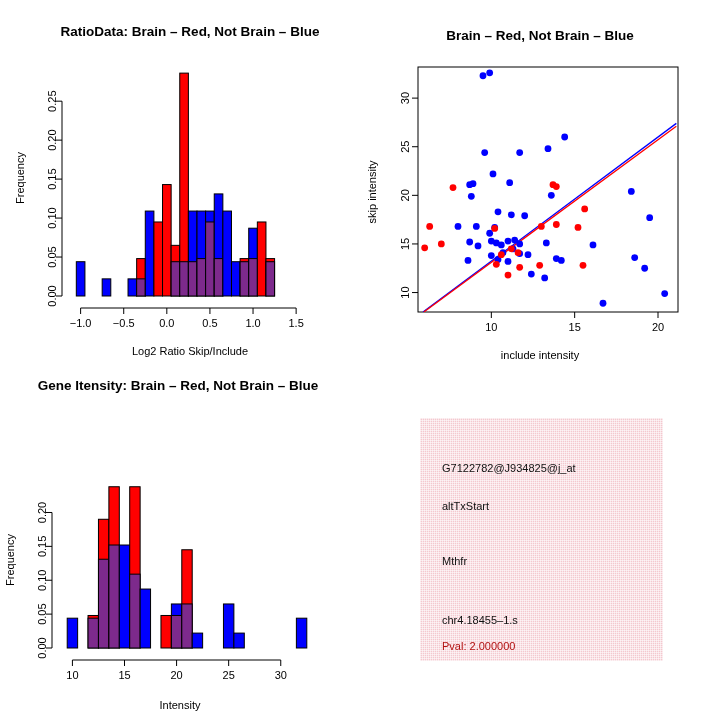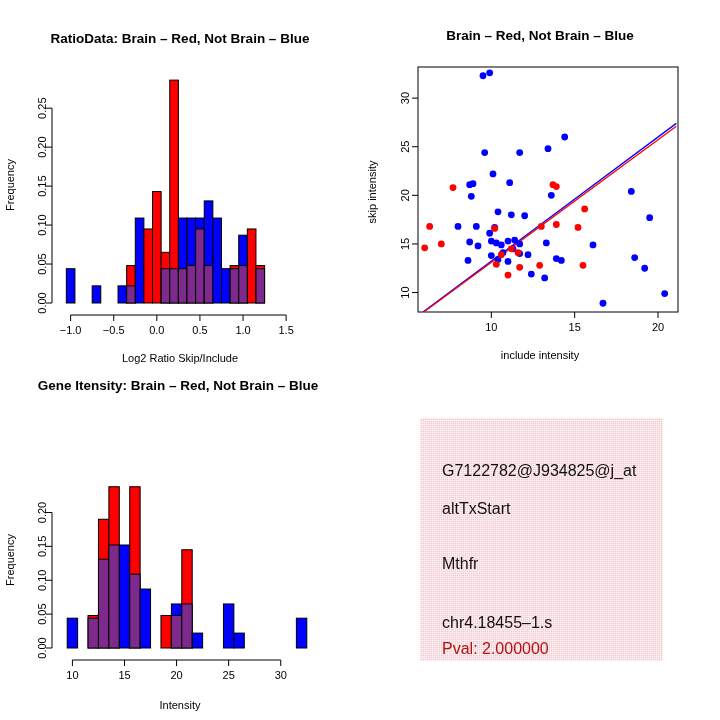--- a/index.html
+++ b/index.html
@@ -4,21 +4,21 @@
 <title>R Multi-Panel Plot</title>
 <style>
   html,body{margin:0;padding:0;background:#ffffff;}
   body{
     width:720px;height:720px;overflow:hidden;
     font-family:"Liberation Sans","DejaVu Sans",sans-serif;
     color:#000;
   }
   #figure{position:relative;width:720px;height:720px;}
   .panel{position:absolute;}
-  #panel-ratio{left:0;top:15px;width:360px;height:360px;}
+  #panel-ratio{left:0;top:8px;width:360px;height:360px;padding-left:10px;}
   #panel-scatter{left:360px;top:12px;width:360px;height:360px;}
   #panel-gene{left:0;top:360px;width:360px;height:360px;}
   #panel-info{left:360px;top:360px;width:360px;height:360px;}
   svg{display:block;}
   .ptitle{
     font-size:13.5px;font-weight:bold;
     font-family:"Liberation Sans","DejaVu Sans",sans-serif;
     fill:#000;text-anchor:middle;
   }
   .axlab{
@@ -35,21 +35,21 @@
   
   #infobox{
     position:absolute;left:60px;top:58px;width:243px;height:243px;
     background-color:#f4c8cf;
     background-image:
       repeating-linear-gradient(0deg,   rgba(255,255,255,.55) 0 1px, rgba(255,255,255,0) 1px 2px),
       repeating-linear-gradient(90deg,  rgba(255,255,255,.55) 0 1px, rgba(255,255,255,0) 1px 2px);
   }
   .infoline{
     position:absolute;left:22px;
-    font-size:16px;
+    font-size:11px;
     font-family:"Liberation Sans","DejaVu Sans",sans-serif;
     color:#111;white-space:nowrap;
   }
   .infoline.pval{color:#b21212;}
 </style>
 </head>
 <body>
 
 <div id="figure">
 

